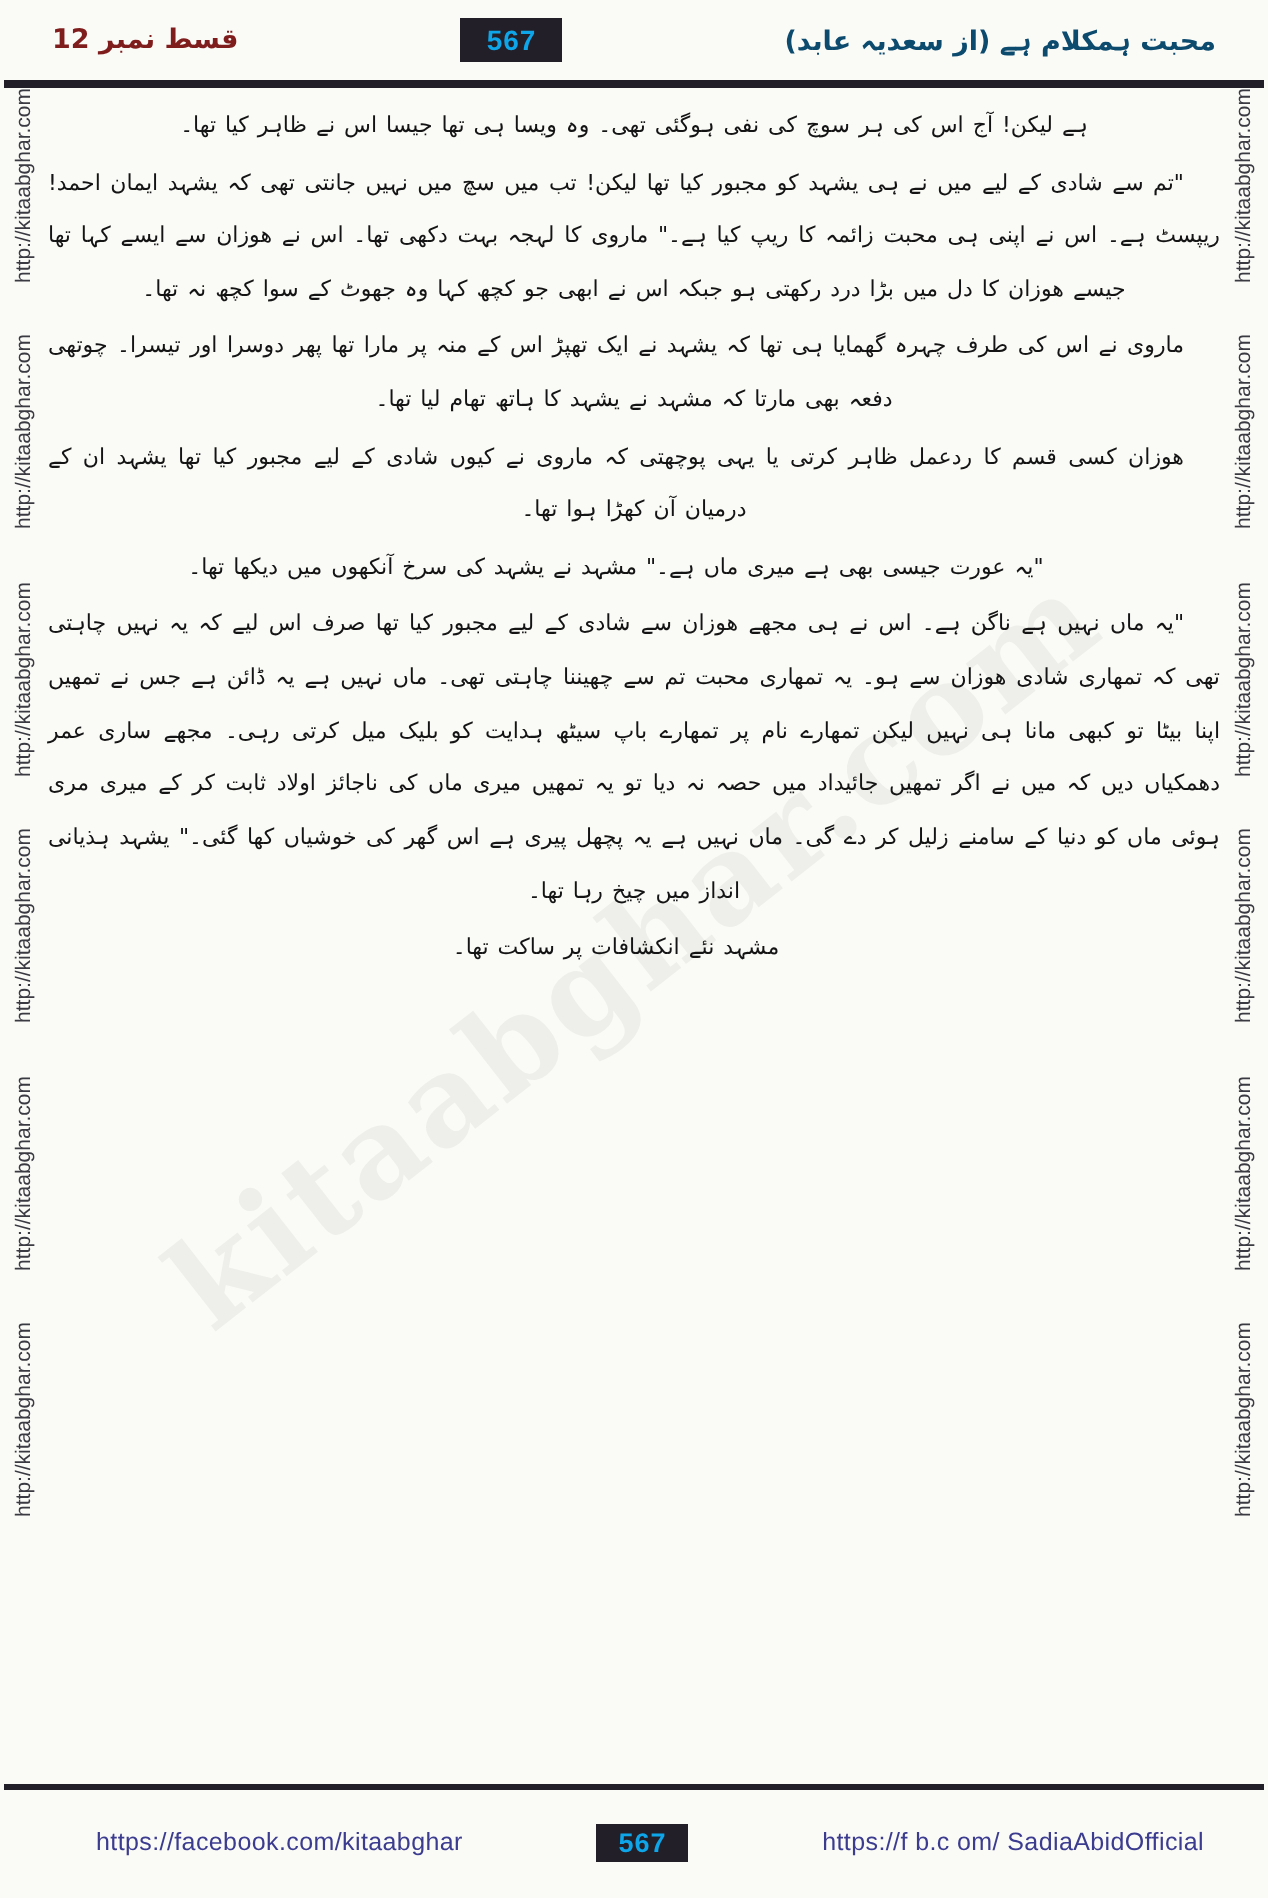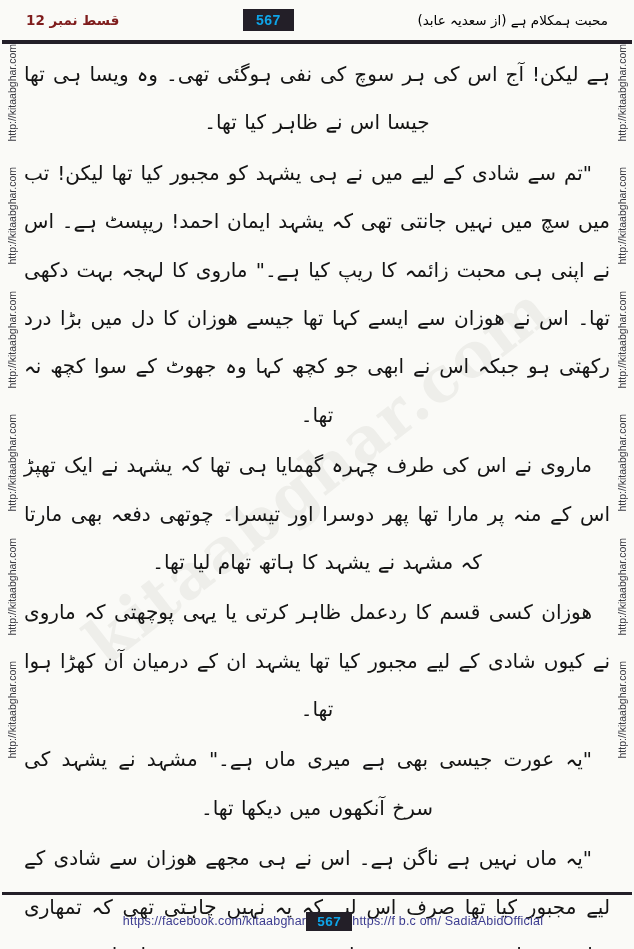--- a/index.html
+++ b/index.html
@@ -79,23 +79,23 @@
     display: flex;
     align-items: center;
     justify-content: space-between;
     padding: 0 26px;
     direction: rtl;
   }
 
   .header-title {
     font-family: "DejaVu Sans", sans-serif;
     font-size: 13.5px;
-    color: #000000;
-    white-space: nowrap;
-    font-weight: 400;
+    color: #0c4a6e;
+    white-space: nowrap;
+    font-weight: 700;
     direction: rtl;
   }
 
   .header-episode {
     font-family: "DejaVu Sans", sans-serif;
     font-size: 13.5px;
     color: #7f1d1d;
     white-space: nowrap;
     font-weight: 600;
     direction: rtl;
@@ -125,21 +125,21 @@
     position: relative;
     z-index: 2;
     padding: 6px 24px 0 24px;
     height: 850px;
     direction: rtl;
     text-align: justify;
   }
 
   .para {
     font-family: "DejaVu Sans", sans-serif;
-    font-size: 20px;
+    font-size: 11px;
     line-height: 2.42;
     color: #141414;
     text-align: justify;
     text-align-last: center;
     direction: rtl;
     margin-bottom: 2px;
     text-indent: 18px;
     word-spacing: 1px;
   }
 
@@ -151,26 +151,26 @@
     background: #231f28;
     margin: 0 2px;
     position: absolute;
     left: 0; right: 0;
     bottom: 54px;
     z-index: 4;
   }
 
   .footer {
     position: absolute;
-    left: 0; right: 0;
+    left: 0; right: 16px;
     bottom: 6px;
     height: 44px;
     display: flex;
     align-items: center;
-    justify-content: center;
+    justify-content: space-between;
     padding: 0 16px;
     direction: ltr;
     z-index: 4;
     margin-left: 32px;
   }
 
   .footer-link {
     font-family: "Liberation Sans", sans-serif;
     font-size: 12.5px;
     color: #3b3b8f;

